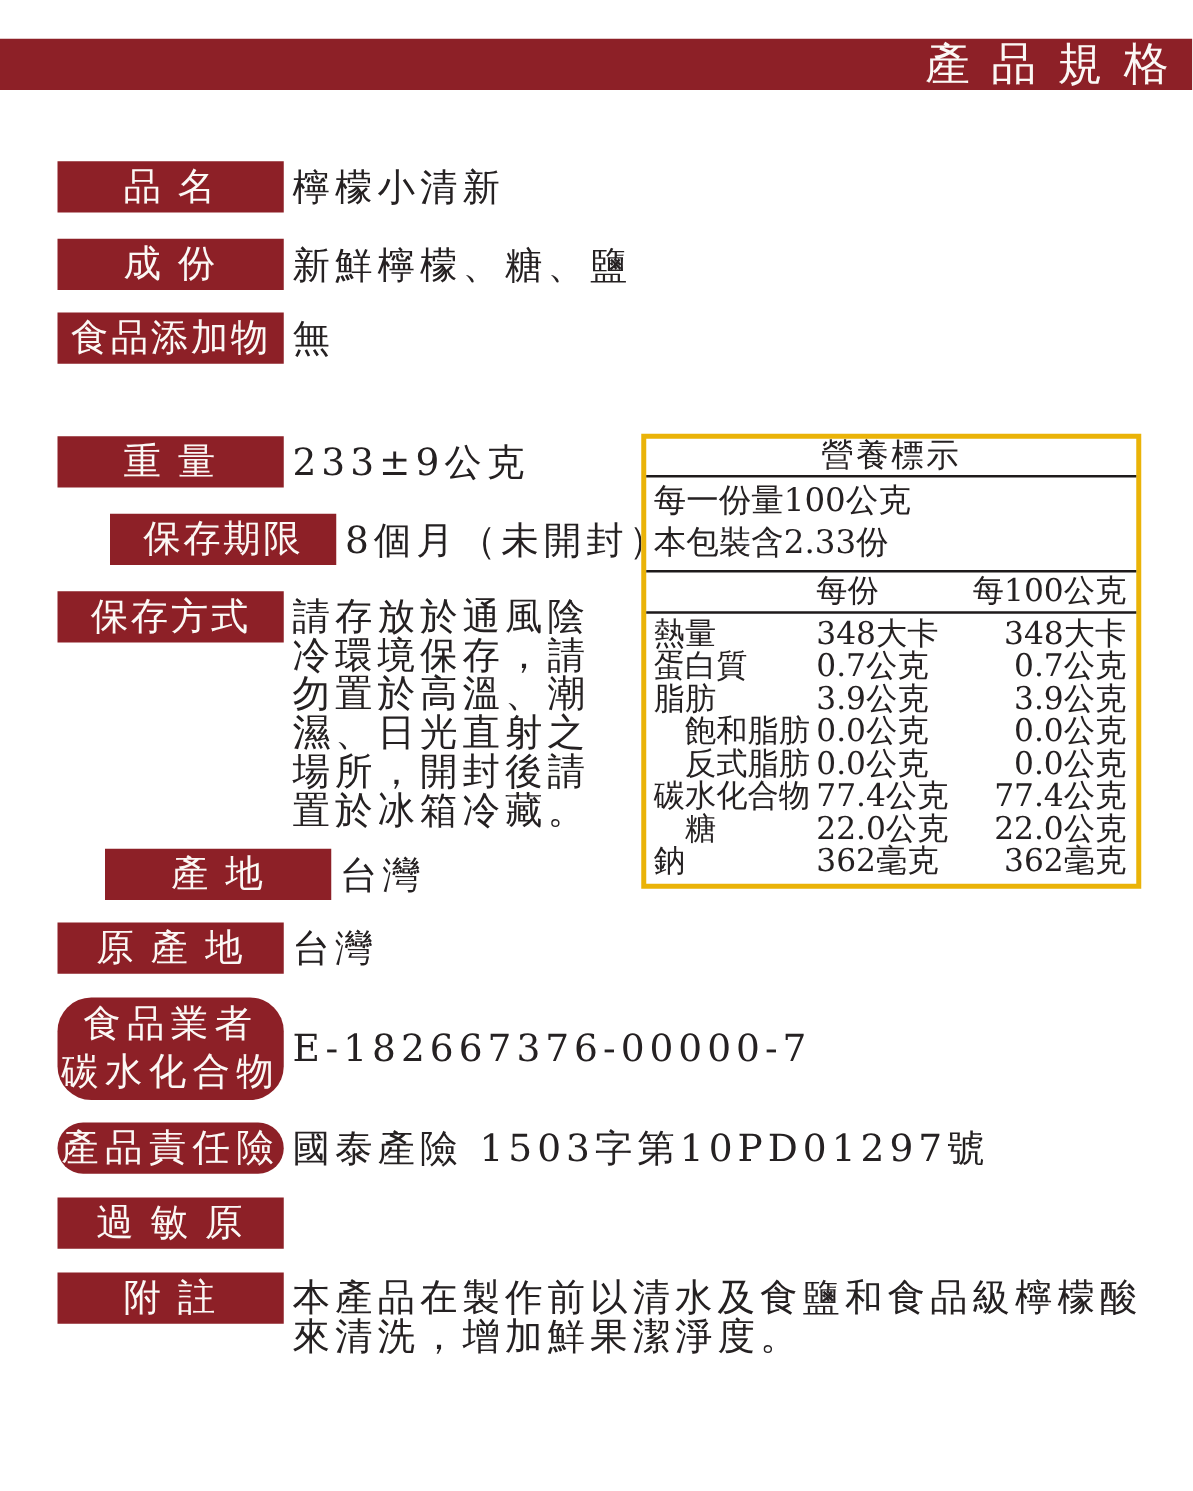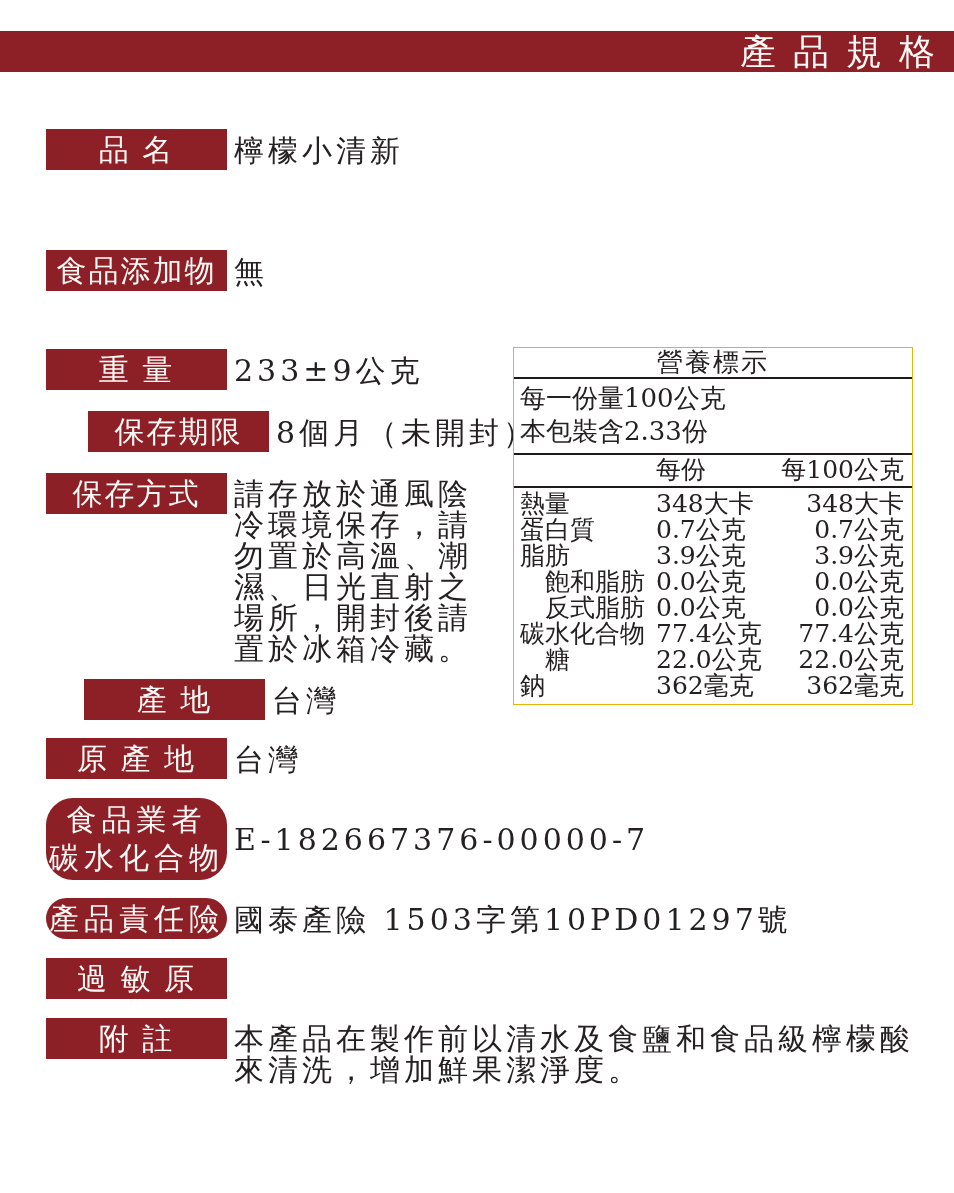--- a/index.html
+++ b/index.html
@@ -38,21 +38,21 @@
   .row-country-of-origin{top:738px;}
   .row-registration-number{top:798px;}
   .row-registration-number .spec-label{height:82px;}
   .row-liability-insurance{top:898px;}
   .row-allergen{top:958px;}
   .row-note{top:1018px;}
   .row-note .spec-value{width:706px;}
   
   .nutrition{
     position:absolute;left:513px;top:347px;width:400px;box-sizing:border-box;
-    border:1px solid #eab308;background:#ffffff;
+    border:4px solid #eab308;background:#ffffff;
   }
   .nt-title{
     text-align:center;font-size:26px;line-height:26px;padding:1px 0 2px;
     letter-spacing:2px;border-bottom:2px solid #1E1A1B;
   }
   .nt-serving{padding:3px 6px 5px;border-bottom:2px solid #1E1A1B;}
   .nt-serving div{font-size:26px;line-height:33px;}
   .nt-colhead{
     display:flex;padding:1px 8px 2px 6px;border-bottom:2px solid #1E1A1B;
     font-size:25px;line-height:28px;
@@ -73,20 +73,26 @@
     <h1 class="banner-title">產品規格</h1>
   </div>
 
   <div class="spec-row row-product-name">
     <div class="spec-label">
         <span>品 名</span>
       </div>
     <div class="spec-value">檸檬小清新</div>
   </div>
 
+  <div class="spec-row row-ingredients">
+    <div class="spec-label">
+        <span>成 份</span>
+      </div>
+    <div class="spec-value">新鮮檸檬、糖、鹽</div>
+  </div>
 
   <div class="spec-row row-food-additives">
     <div class="spec-label">
         <span>食品添加物</span>
       </div>
     <div class="spec-value">無</div>
   </div>
 
   <div class="spec-row row-weight">
     <div class="spec-label">

